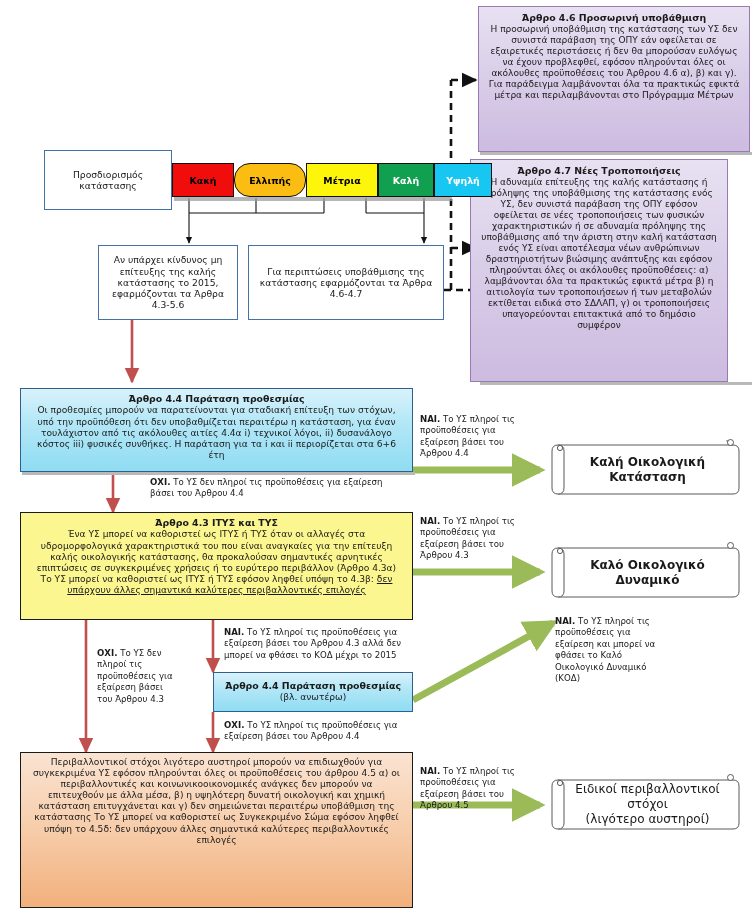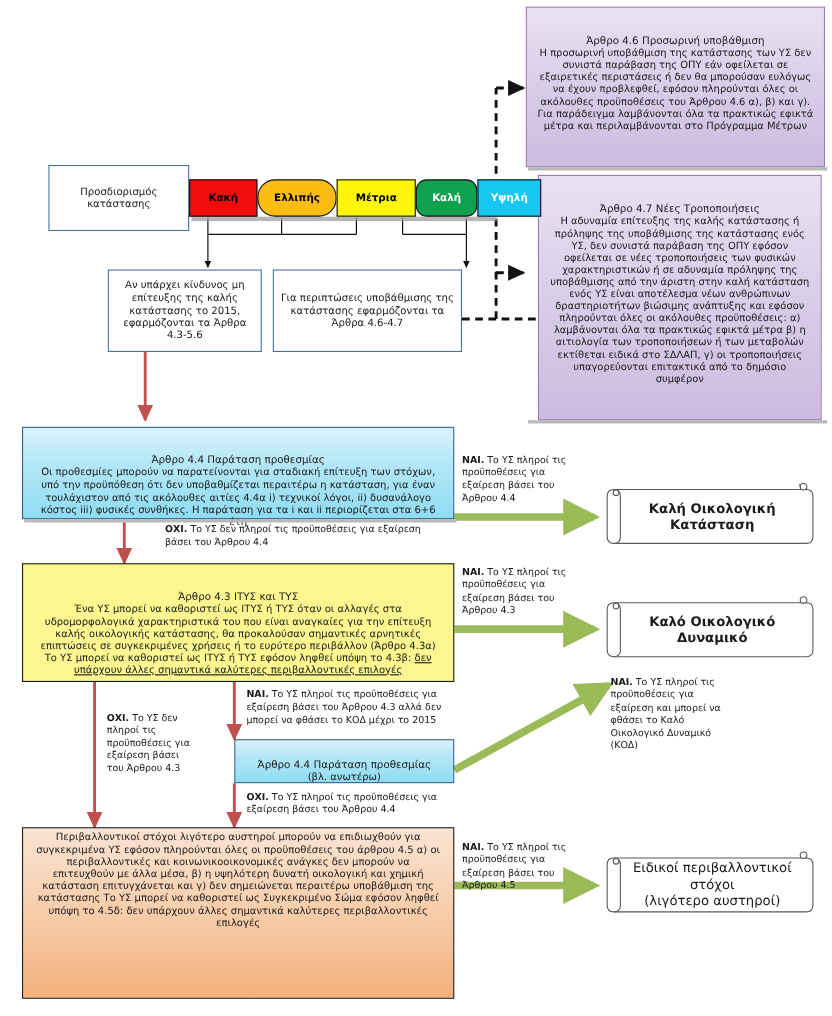--- a/index.html
+++ b/index.html
@@ -3,21 +3,21 @@
 <meta charset="utf-8">
 <style>
   html,body{margin:0;padding:0;background:#ffffff;}
   body{width:756px;height:924px;position:relative;overflow:hidden;
        font-family:"DejaVu Sans","Liberation Sans",sans-serif;color:#1a1a1a;}
   .abs{position:absolute;box-sizing:border-box;}
 
   
   .box{position:absolute;box-sizing:border-box;text-align:center;
        line-height:1.22;}
-  .box .t{font-weight:normal;display:block;margin-top:20px;}
+  .box .t{font-weight:bold;display:block;}
 
   
   .bluebox{border:1.4px solid #4472a8;background:#ffffff;
            font-size:9.2px;display:flex;align-items:center;justify-content:center;padding:3px 5px;}
 
   
   .purple{border:1.2px solid #9a7ab5;
           background:linear-gradient(180deg,#e8e1f2 0%,#dacfe9 45%,#cdbbe0 100%);
           font-size:9.0px;padding:5px 9px 6px 9px;}
   .purple .t{font-size:9.4px;margin-bottom:1px;}
@@ -120,21 +120,21 @@
 
   <path d="M413,805 L540,805" stroke="#9bbb59" stroke-width="7" fill="none" marker-end="url(#ar-green)"></path>
 </svg>
 
 <div class="box purple" style="left:478px;top:6px;width:272px;height:146px;">
   <span class="t">Άρθρο 4.6 Προσωρινή υποβάθμιση</span>
   <span>Η προσωρινή υποβάθμιση της κατάστασης των ΥΣ δεν συνιστά παράβαση της ΟΠΥ εάν οφείλεται σε εξαιρετικές περιστάσεις ή δεν θα μπορούσαν ευλόγως να έχουν προβλεφθεί, εφόσον πληρούνται όλες οι ακόλουθες προϋποθέσεις του Άρθρου 4.6 α), β) και γ). Για παράδειγμα λαμβάνονται όλα τα πρακτικώς εφικτά μέτρα και περιλαμβάνονται στο Πρόγραμμα Μέτρων</span>
 </div>
 <div class="abs" style="left:480px;top:152px;width:272px;height:3px;background:#b9b9b9;"></div>
 
-<div class="box purple" style="left:489px;top:159px;width:258px;height:223px;">
+<div class="box purple" style="left:470px;top:159px;width:258px;height:223px;">
   <span class="t">Άρθρο 4.7 Νέες Τροποποιήσεις</span>
   <span>Η αδυναμία επίτευξης της καλής κατάστασης ή πρόληψης της υποβάθμισης της κατάστασης ενός ΥΣ, δεν συνιστά παράβαση της ΟΠΥ εφόσον οφείλεται σε νέες τροποποιήσεις των φυσικών χαρακτηριστικών ή σε αδυναμία πρόληψης της υποβάθμισης από την άριστη στην καλή κατάσταση ενός ΥΣ είναι αποτέλεσμα νέων ανθρώπινων δραστηριοτήτων βιώσιμης ανάπτυξης και εφόσον πληρούνται όλες οι ακόλουθες προϋποθέσεις: α) λαμβάνονται όλα τα πρακτικώς εφικτά μέτρα β) η αιτιολογία των τροποποιήσεων ή των μεταβολών εκτίθεται ειδικά στο ΣΔΛΑΠ,  γ) οι τροποποιήσεις υπαγορεύονται επιτακτικά από το δημόσιο συμφέρον</span>
 </div>
 <div class="abs" style="left:480px;top:382px;width:272px;height:3px;background:#b9b9b9;"></div>
 
 <div class="box bluebox" style="left:44px;top:150px;width:128px;height:60px;flex-direction:column;">
   <span>Προσδιορισμός</span>
   <span>κατάστασης</span>
 </div>
 
@@ -142,32 +142,32 @@
 
 <div class="chip" style="left:172px;width:62px;background:#f20d0d;">
   <span>Κακή</span>
 </div>
 <div class="chip" style="left:234px;width:72px;background:#fcbd13;border-radius:16px;">
   <span>Ελλιπής</span>
 </div>
 <div class="chip" style="left:306px;width:72px;background:#fdf60a;">
   <span>Μέτρια</span>
 </div>
-<div class="chip" style="left:378px;width:56px;background:#10a04f;color:#fff;border-radius:10px;">
+<div class="chip" style="left:378px;width:56px;background:#10a04f;color:#fff;">
   <span>Καλή</span>
 </div>
 <div class="chip" style="left:434px;width:58px;background:#18c6f2;color:#fff;">
   <span>Υψηλή</span>
 </div>
 
 <div class="box bluebox" style="left:98px;top:245px;width:140px;height:75px;">
   <span>Αν υπάρχει κίνδυνος μη επίτευξης της καλής κατάστασης το 2015, εφαρμόζονται τα Άρθρα 4.3-5.6</span>
 </div>
 
-<div class="box bluebox" style="left:248px;top:245px;width:172px;height:75px;flex-direction:row;">
+<div class="box bluebox" style="left:248px;top:245px;width:196px;height:75px;flex-direction:row;">
   <span>Για περιπτώσεις υποβάθμισης της κατάστασης εφαρμόζονται τα Άρθρα 4.6-4.7</span>
 </div>
 
 <div class="box cyanbox" style="left:20px;top:388px;width:393px;height:84px;">
   <span class="t">Άρθρο 4.4 Παράταση προθεσμίας</span>
   <span>Οι προθεσμίες μπορούν να παρατείνονται για σταδιακή επίτευξη των στόχων, υπό την προϋπόθεση ότι δεν υποβαθμίζεται περαιτέρω η κατάσταση, για έναν τουλάχιστον από τις ακόλουθες αιτίες 4.4α i) τεχνικοί λόγοι, ii) δυσανάλογο κόστος iii) φυσικές συνθήκες. Η παράταση για τα i και ii περιορίζεται στα 6+6 έτη</span>
 </div>
 <div class="abs" style="left:22px;top:472px;width:393px;height:3px;background:#b9b9b9;"></div>
 
 <div class="box yellowbox" style="left:20px;top:512px;width:393px;height:108px;">

